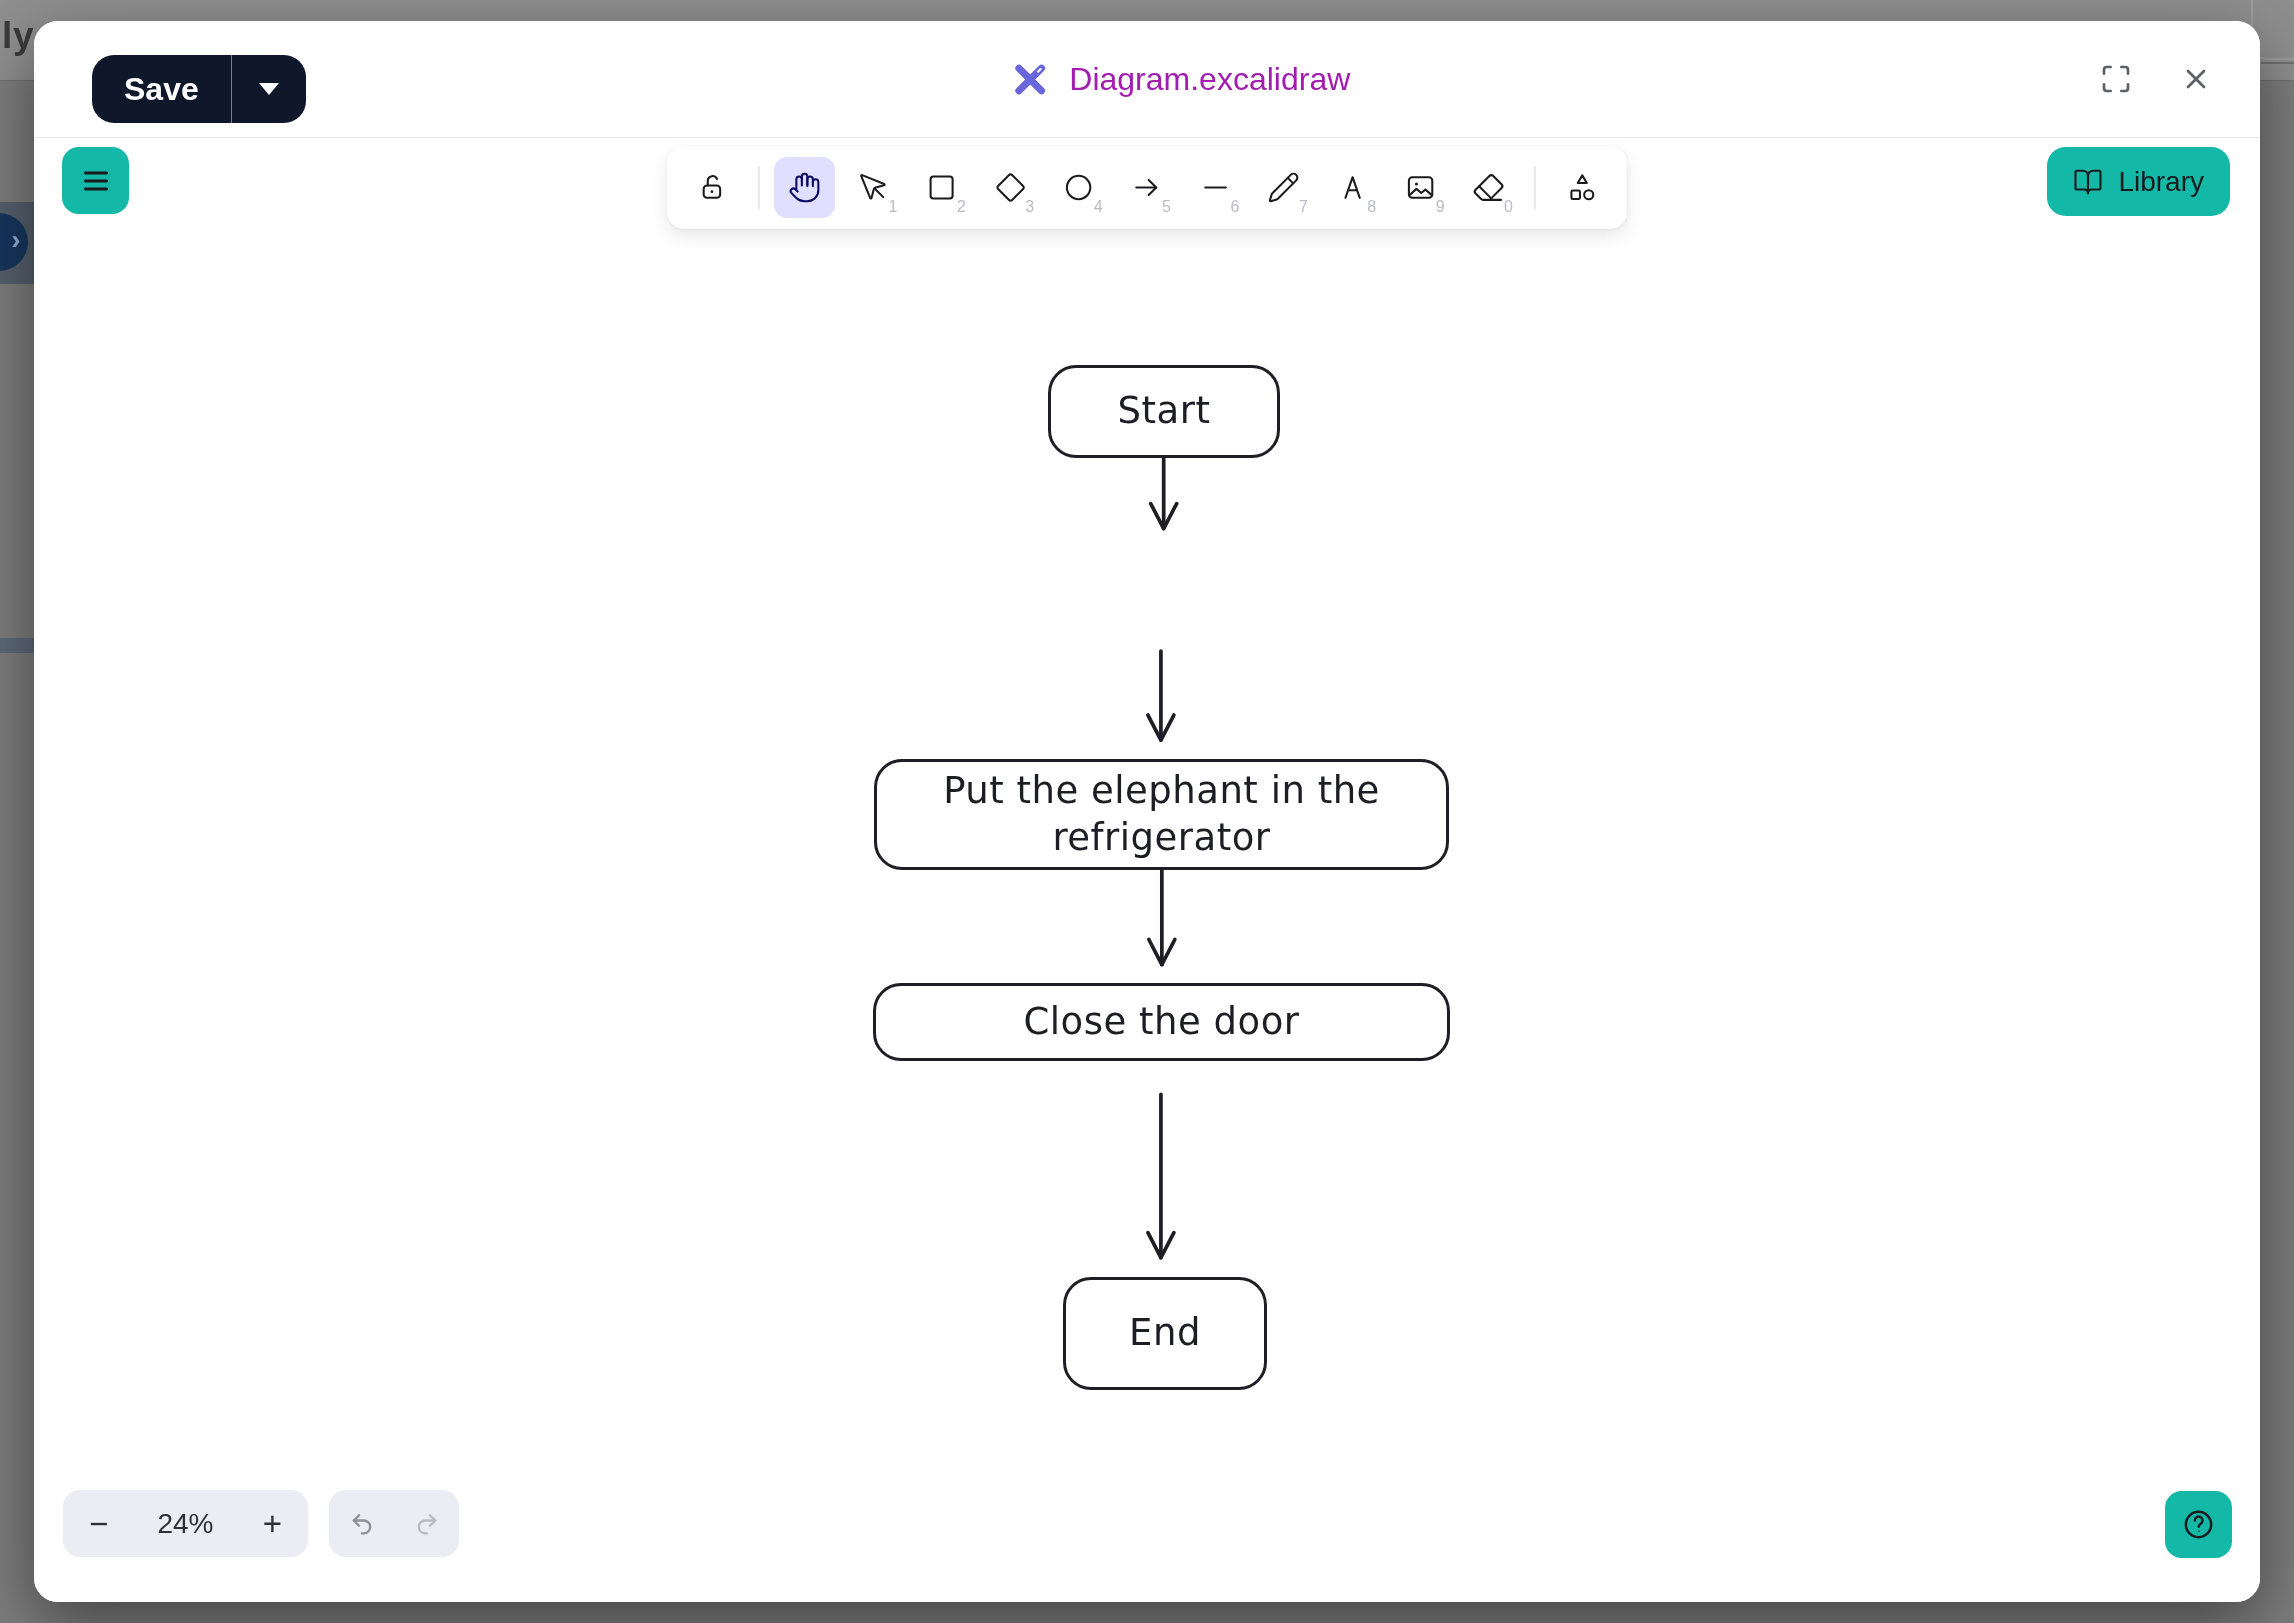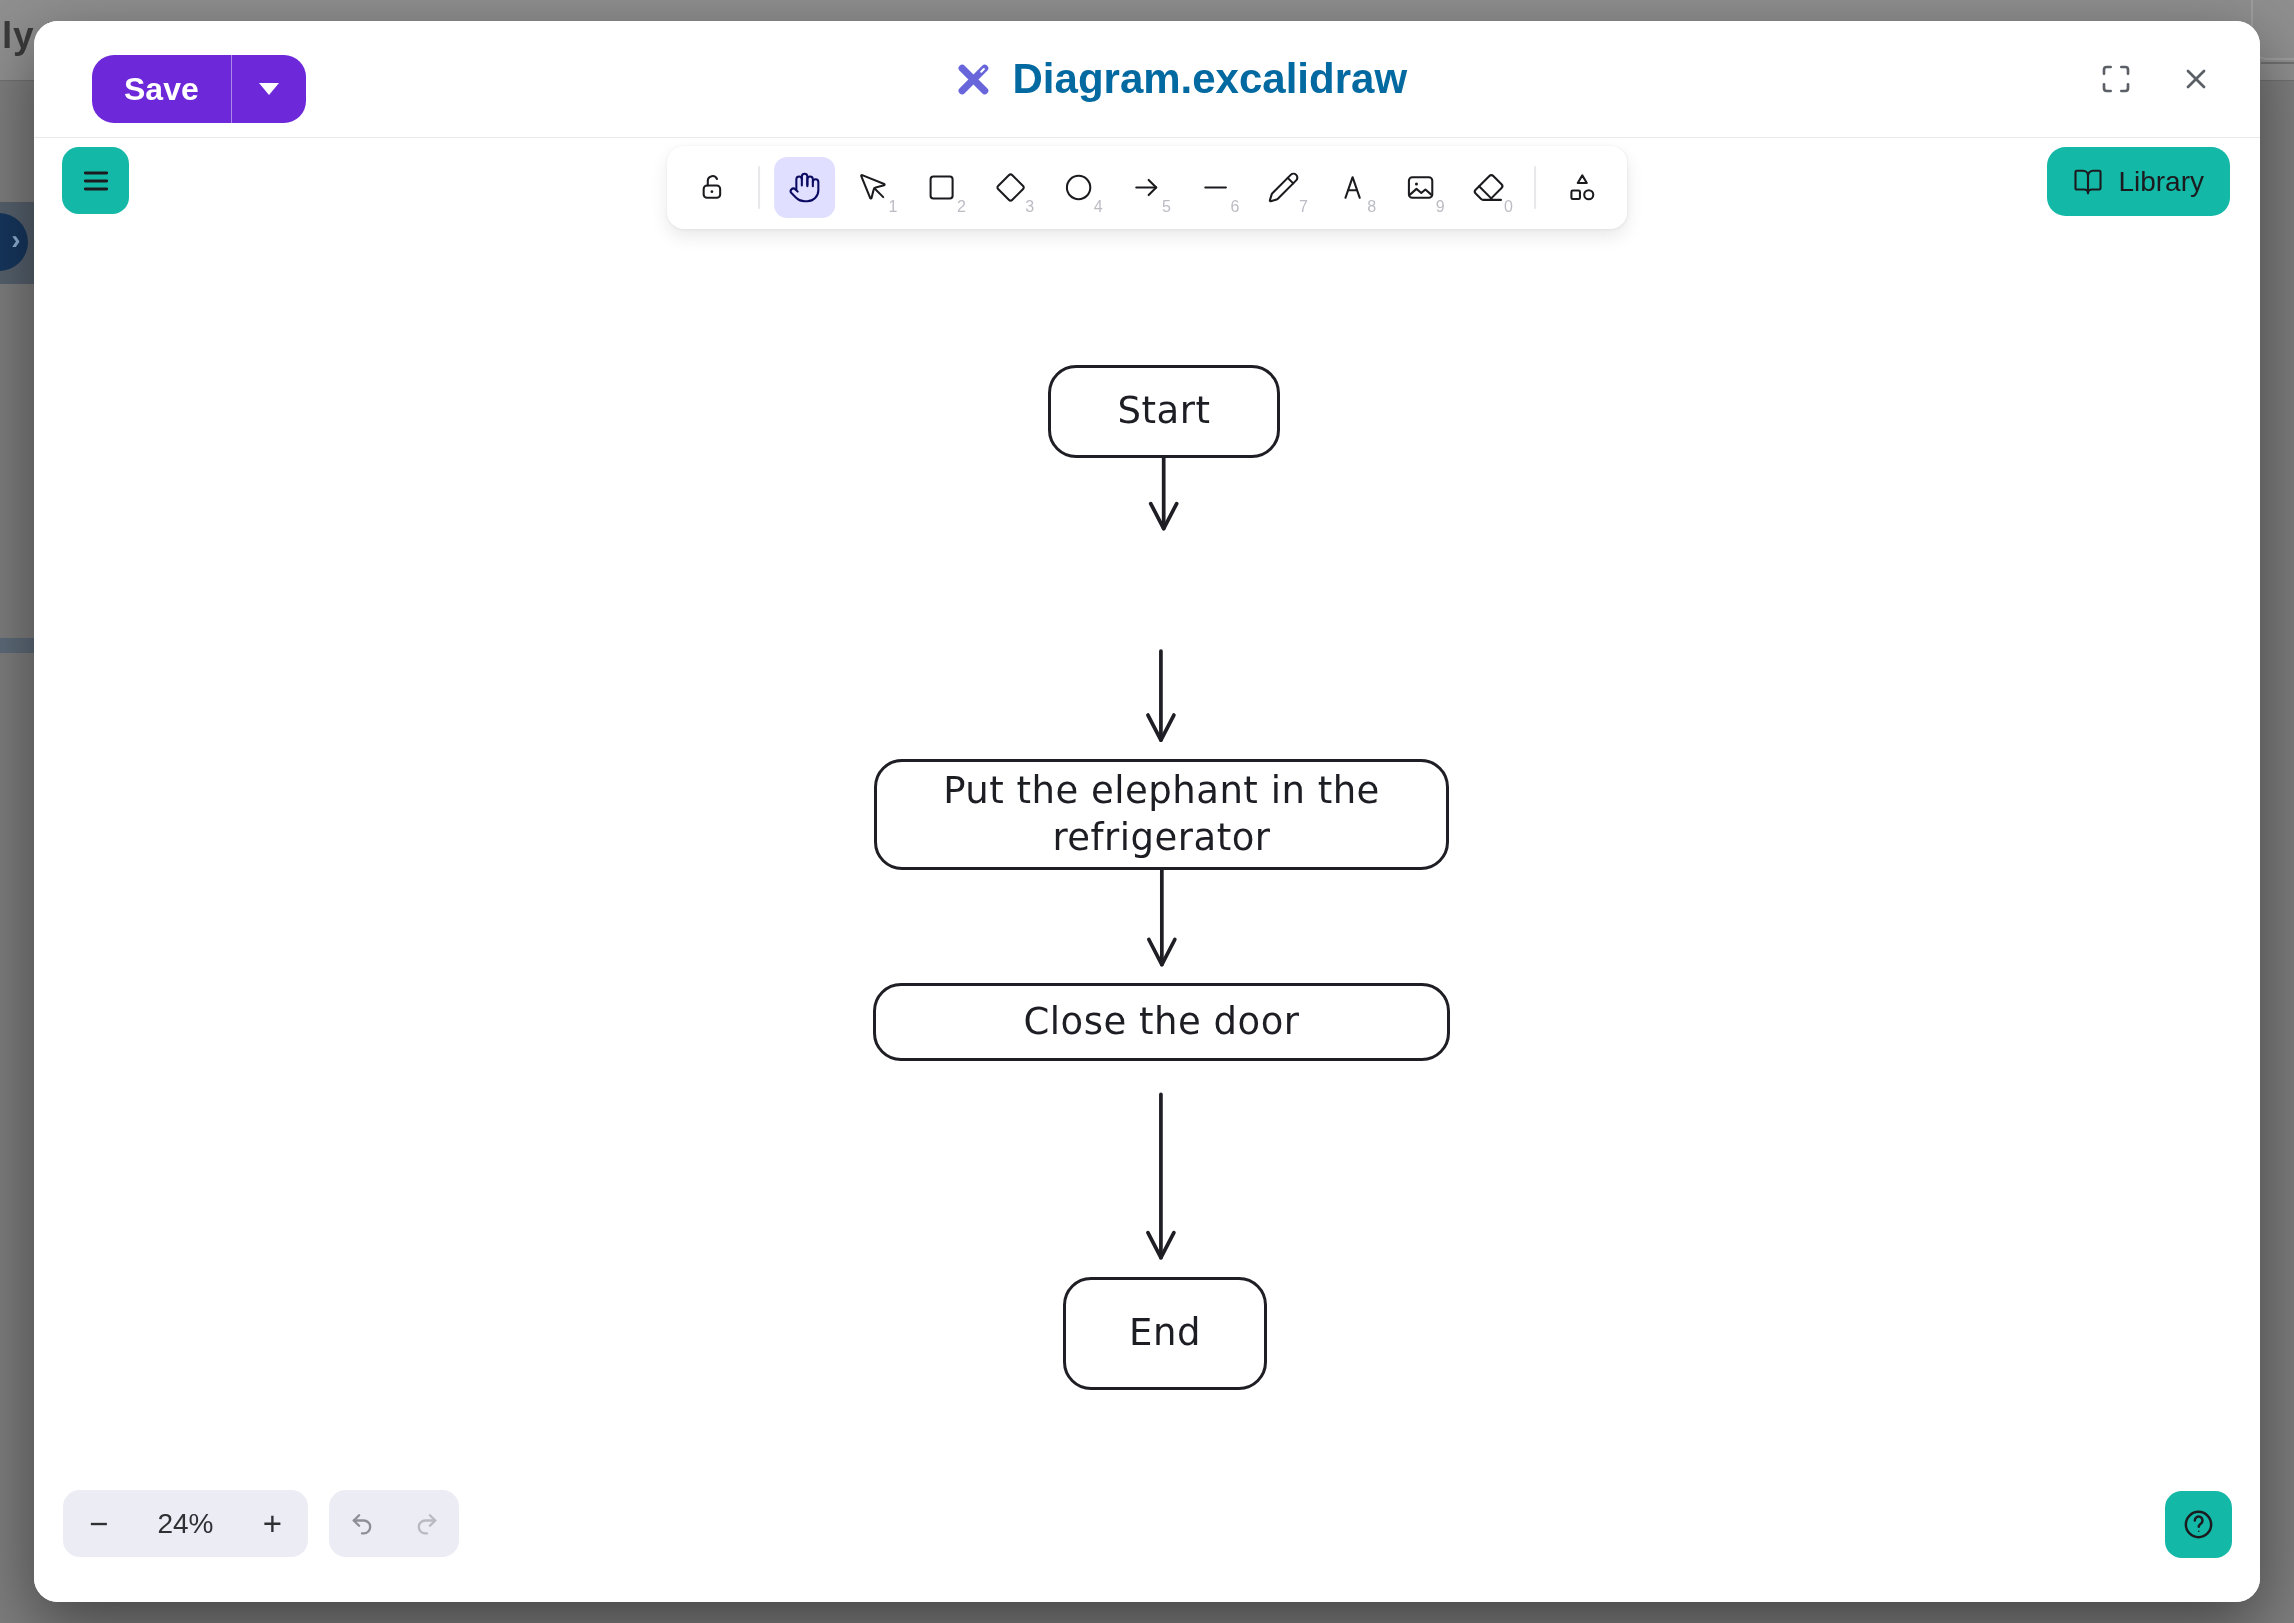--- a/index.html
+++ b/index.html
@@ -16,29 +16,29 @@
   .underlay-avatar span{position:absolute;right:7.4px;top:11px;color:#8fb0d4;font-size:28px;font-weight:bold;}
   .underlay-band2{position:absolute;top:638px;left:0;width:34px;height:15px;background:#5d6a78;}
   .underlay-card{position:absolute;top:-20.4px;right:-43px;width:83px;height:76px;border:2.8px solid #9e9e9e;border-radius:16.7px;}
   .underlay-rline{position:absolute;top:62px;right:0;width:34px;height:1.9px;background:#707070;}
 
   
   .modal{position:absolute;left:34px;top:21.3px;width:2226px;height:1581px;background:#fff;
     border-radius:24px;box-shadow:0 22px 65px rgba(0,0,0,.45);overflow:hidden;}
   .mheader{position:absolute;top:0;left:0;right:0;height:116px;background:#fff;border-bottom:1.9px solid #e9e9e9;}
 
-  .save-split{position:absolute;left:58px;top:34px;height:68px;display:flex;border-radius:22px;overflow:hidden;background:#6d28d9;cursor:pointer;}
+  .save-split{position:absolute;left:58px;top:34px;height:68px;display:flex;border-radius:22px;overflow:hidden;background:#0f172a;cursor:pointer;}
   .save-main{display:flex;align-items:center;padding:0 32px;color:#fff;font-size:32px;font-weight:bold;}
   .save-caret-btn{width:74px;display:flex;align-items:center;justify-content:center;border-left:1.9px solid rgba(255,255,255,.45);}
   .caret-down{width:0;height:0;border-left:10.2px solid transparent;border-right:10.2px solid transparent;border-top:12px solid #fff;}
 
   .title-wrap{position:absolute;left:calc(50% + 33px);top:0;height:116px;transform:translateX(-50%);
     display:flex;align-items:center;gap:18.6px;}
   .title-wrap .logo{width:41px;height:41px;}
-  .dialog-title{font-size:42px;font-weight:bold;color:#0369a1;}
+  .dialog-title{font-size:32px;font-weight:normal;color:#a21caf;}
 
   .win-btns{position:absolute;right:43px;top:0;height:116px;display:flex;align-items:center;gap:37px;}
   .win-btn{width:43px;height:43px;display:flex;align-items:center;justify-content:center;color:#5b5f66;cursor:pointer;}
   .win-btn svg{width:32px;height:32px;stroke:currentColor;stroke-width:2;fill:none;stroke-linecap:round;stroke-linejoin:round;}
 
   
   .soft-btn{background:#14b8a6;border-radius:16.7px;display:flex;align-items:center;justify-content:center;cursor:pointer;}
   .menu-btn{position:absolute;left:28px;top:126px;width:67px;height:67px;}
   .menu-btn svg{width:32px;height:32px;stroke:#1b1b1f;stroke-width:2.2;stroke-linecap:round;fill:none;}
   .library-btn{position:absolute;right:30px;top:126px;height:69px;padding:0 26px;border-radius:18.6px;gap:15px;

